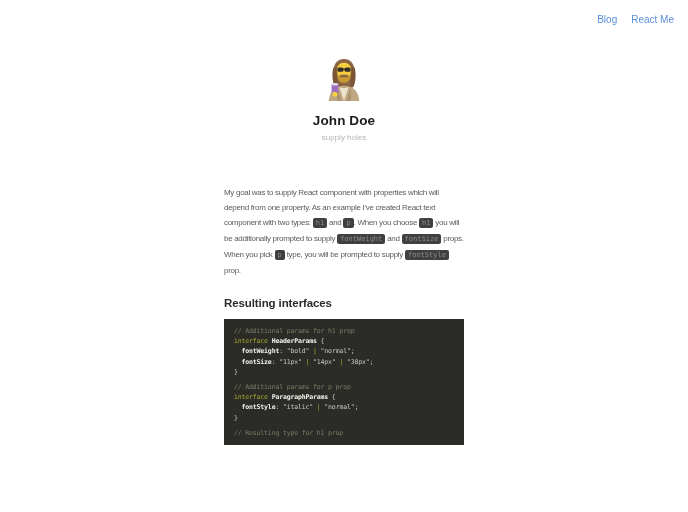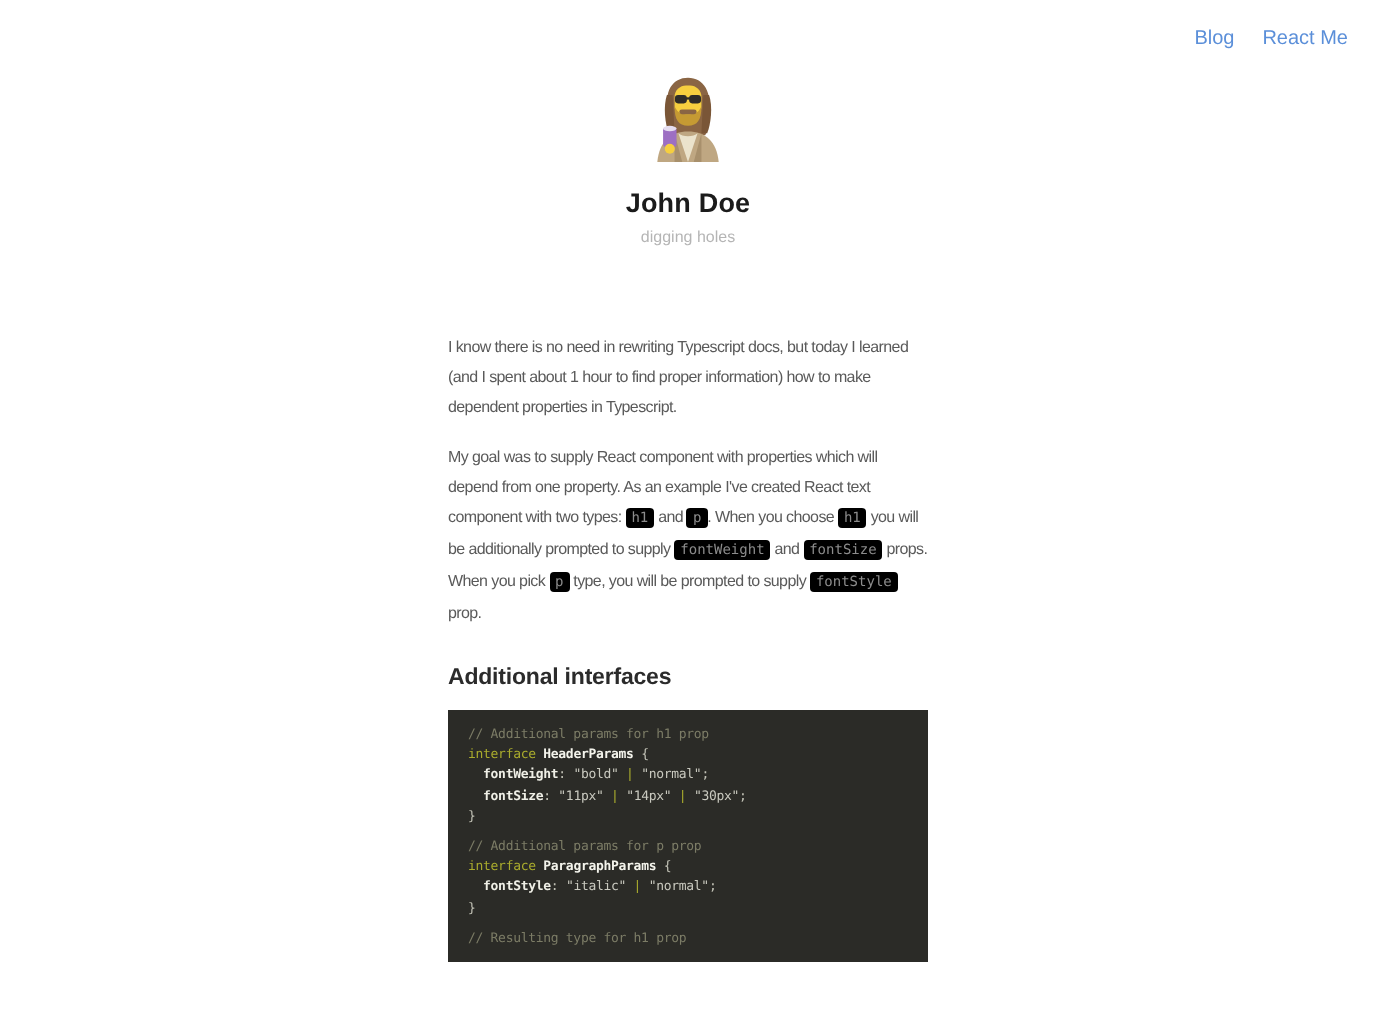--- a/index.html
+++ b/index.html
@@ -5,31 +5,31 @@
   html,body{margin:0;padding:0;}
   body{
     width:688px;height:512px;overflow:hidden;position:relative;
     background:#ffffff;font-family:"Liberation Sans", sans-serif;
     -webkit-font-smoothing:antialiased;
   }
   
   .topnav{position:absolute;top:14px;right:14px;display:flex;gap:14px;}
   .topnav a{font-size:10px;color:#5b8fd9;text-decoration:none;cursor:pointer;}
   
-  .profile{padding-top:36px;text-align:center;}
+  .profile{padding-top:56px;text-align:center;}
   .avatar{display:inline-block;width:46px;height:46px;line-height:0;}
   .profile-name{font-size:13.5px;font-weight:bold;color:#1b1b1b;margin-top:7px;letter-spacing:0.1px;}
   .profile-tagline{font-size:8px;color:#b5b5b5;margin-top:5px;}
   
   .article{width:240px;margin:43px auto 0;}
   .post-title{font-size:11.5px;font-weight:bold;color:#2b2b2b;margin:0 0 10px;letter-spacing:-0.1px;}
   .article p{font-size:8px;letter-spacing:-0.3px;line-height:15px;color:#5a5a5a;margin:0 0 10px;}
   .inline-code{
     font-family:"DejaVu Sans Mono", monospace;font-size:7px;letter-spacing:0;
-    background:#000000;color:#8c8c8c;padding:1px 3px;border-radius:2px;white-space:nowrap;
+    background:#404040;color:#8c8c8c;padding:1px 3px;border-radius:2px;white-space:nowrap;
   }
   .section-title{font-size:11.5px;font-weight:bold;color:#2b2b2b;margin:19px 0 10px;letter-spacing:-0.1px;}
   
   .codeblock{
     background:#2b2b27;padding:7px 10px;margin:0;
     font-family:"DejaVu Sans Mono", monospace;font-size:6.5px;letter-spacing:-0.15px;
     color:#d8d8d0;white-space:pre;
   }
   .code-line{height:10.2px;line-height:10.2px;}
   .code-line.empty{height:5px;}
@@ -71,21 +71,20 @@
       <rect x="17.2" y="12" width="6.2" height="4.4" rx="1.6" fill="#2e2c28"></rect>
       <rect x="24.6" y="12" width="6.2" height="4.4" rx="1.6" fill="#2e2c28"></rect>
       <rect x="22.8" y="13.2" width="2.4" height="1.2" fill="#2e2c28"></rect>
 
       <rect x="11" y="29" width="7" height="10" rx="1.5" fill="#9d6fc3"></rect>
       <ellipse cx="14.5" cy="29.5" rx="3.5" ry="1.4" fill="#e6def0"></ellipse>
       <circle cx="14.5" cy="40" r="2.6" fill="#f6cf3f"></circle>
     </svg>
   </span>
   <div class="profile-name">John Doe</div>
-  <div class="profile-tagline">digging holes</div>
+  <div class="profile-tagline">supply holes</div>
 </header>
 
 <main class="article">
-  <p>I know there is no need in rewriting Typescript docs, but today I learned (and I spent about 1 hour to find proper information) how to make dependent properties in Typescript.</p>
   <p><span>My goal was to supply React component with properties which will depend from one property. As an example I've created React text component with two types: </span><span class="inline-code">h1</span><span> and </span><span class="inline-code">p</span><span>. When you choose </span><span class="inline-code">h1</span><span> you will be additionally prompted to supply </span><span class="inline-code">fontWeight</span><span> and </span><span class="inline-code">fontSize</span><span> props. When you pick </span><span class="inline-code">p</span><span> type, you will be prompted to supply </span><span class="inline-code">fontStyle</span><span> prop.</span></p>
-  <h2 class="section-title">Additional interfaces</h2>
+  <h2 class="section-title">Resulting interfaces</h2>
   <pre class="codeblock"><div class="code-line"><span class="tok-c">// Additional params for h1 prop</span></div><div class="code-line"><span class="tok-k">interface </span><span class="tok-n">HeaderParams</span><span class="tok-u"> {</span></div><div class="code-line"><span class="tok-p">  fontWeight</span><span class="tok-u">: </span><span class="tok-s">"bold"</span><span class="tok-o"> | </span><span class="tok-s">"normal"</span><span class="tok-u">;</span></div><div class="code-line"><span class="tok-p">  fontSize</span><span class="tok-u">: </span><span class="tok-s">"11px"</span><span class="tok-o"> | </span><span class="tok-s">"14px"</span><span class="tok-o"> | </span><span class="tok-s">"30px"</span><span class="tok-u">;</span></div><div class="code-line"><span class="tok-u">}</span></div><div class="code-line empty"></div><div class="code-line"><span class="tok-c">// Additional params for p prop</span></div><div class="code-line"><span class="tok-k">interface </span><span class="tok-n">ParagraphParams</span><span class="tok-u"> {</span></div><div class="code-line"><span class="tok-p">  fontStyle</span><span class="tok-u">: </span><span class="tok-s">"italic"</span><span class="tok-o"> | </span><span class="tok-s">"normal"</span><span class="tok-u">;</span></div><div class="code-line"><span class="tok-u">}</span></div><div class="code-line empty"></div><div class="code-line"><span class="tok-c">// Resulting type for h1 prop</span></div></pre>
 </main>
 
 </body></html>

